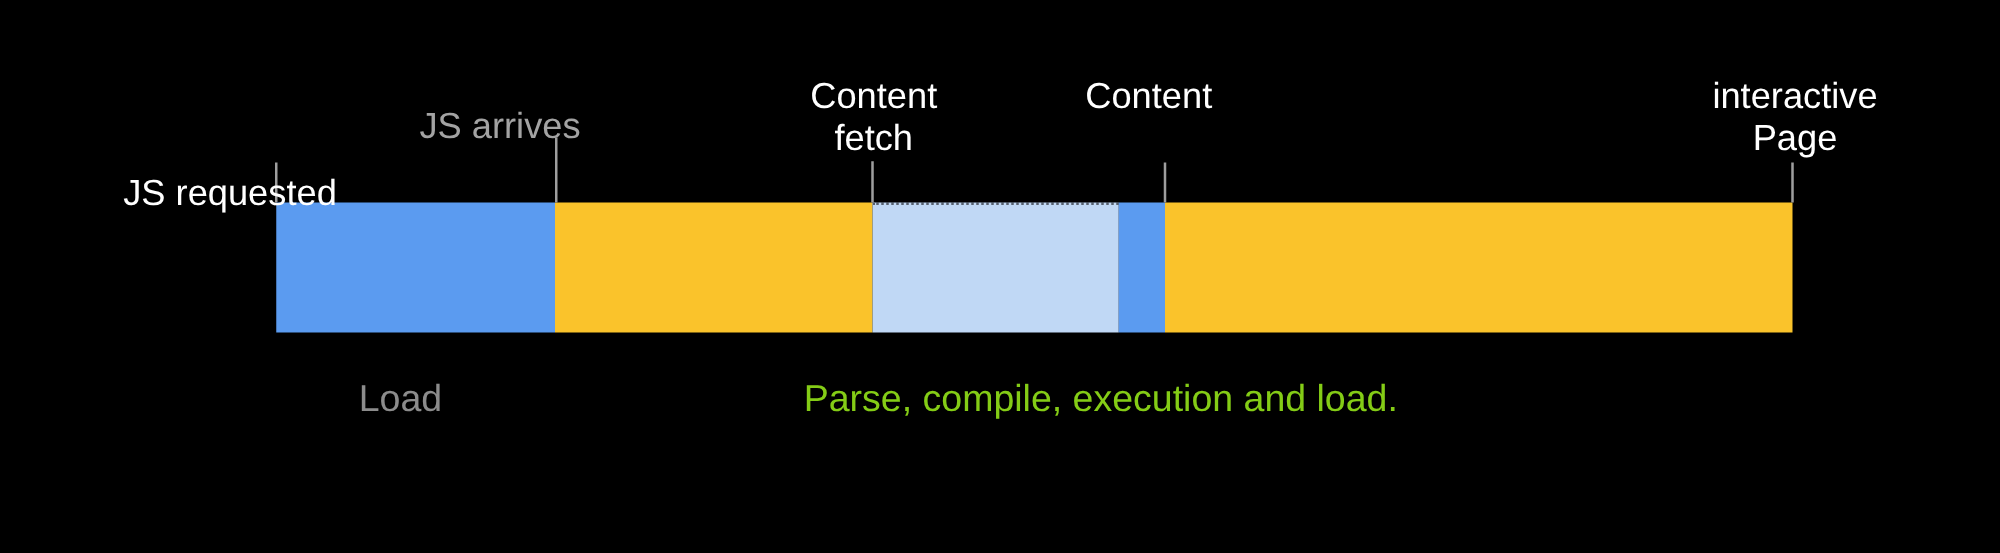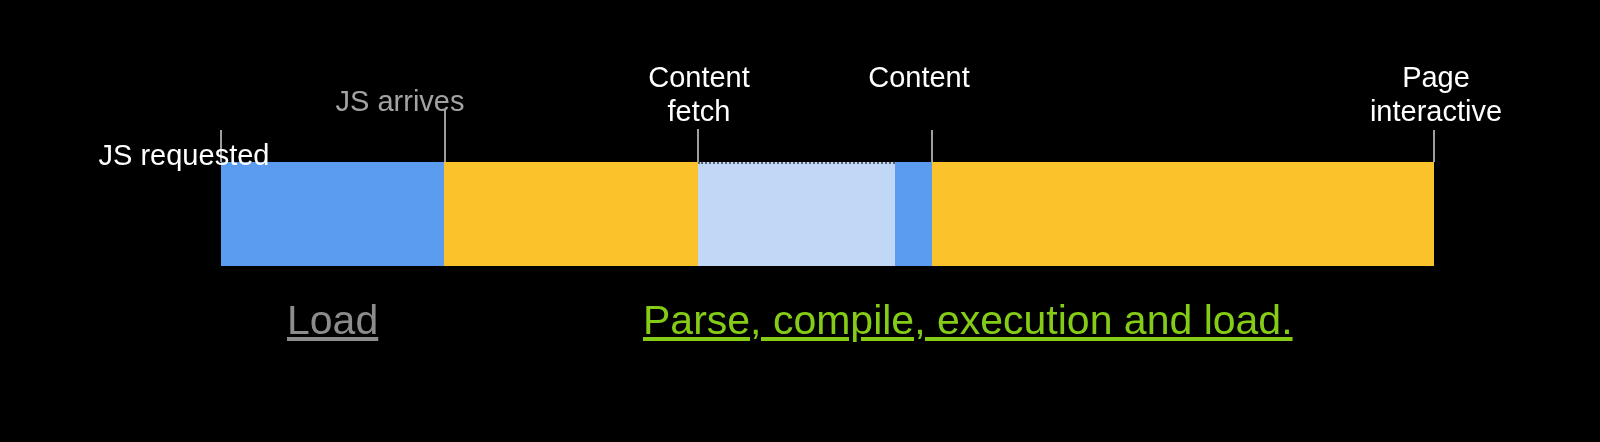--- a/index.html
+++ b/index.html
@@ -37,24 +37,23 @@
   .milestone-label {
     position: absolute;
     transform: translateX(-50%);
     text-align: center;
     font-size: 29px;
     line-height: 34px;
     white-space: nowrap;
   }
   .phase-label {
     position: absolute;
-    font-size: 41px;
+    font-size: 30px;
     line-height: 48px;
     white-space: nowrap;
-    text-decoration: underline;
   }
 </style>
 </head>
 <body>
 
 <div id="stage" style="background: rgb(0, 0, 0);">
   <div id="bar" style="left: 221px; top: 162px; width: 1213px; height: 104px;">
       <div class="segment" style="width: 223px; background: rgb(91, 155, 240);"></div>
       <div class="segment" style="width: 254px; background: rgb(250, 195, 43);"></div>
       <div class="segment dotted-top" style="width: 197px; background: rgb(192, 216, 245);"></div>
@@ -74,21 +73,21 @@
       <div class="milestone-label" style="left: 699px; top: 60px; color: rgb(255, 255, 255);">
         <div>Content</div>
         <div>fetch</div>
       </div>
       <div class="tick" style="left: 931px; top: 130px; height: 32px; background: rgb(158, 158, 158);"></div>
       <div class="milestone-label" style="left: 919px; top: 60px; color: rgb(255, 255, 255);">
         <div>Content</div>
       </div>
       <div class="tick" style="left: 1433px; top: 130px; height: 32px; background: rgb(158, 158, 158);"></div>
       <div class="milestone-label" style="left: 1436px; top: 60px; color: rgb(255, 255, 255);">
+        <div>interactive</div>
         <div>Page</div>
-        <div>interactive</div>
       </div>
     </div>
   <div id="phases">
     <div class="phase-label" style="left: 287px; top: 296px; color: rgb(140, 140, 140);">Load</div>
     <div class="phase-label" style="left: 643px; top: 296px; color: #84cc16;">Parse, compile, execution and load.</div>
   </div>
 </div>
 
 </body></html>

